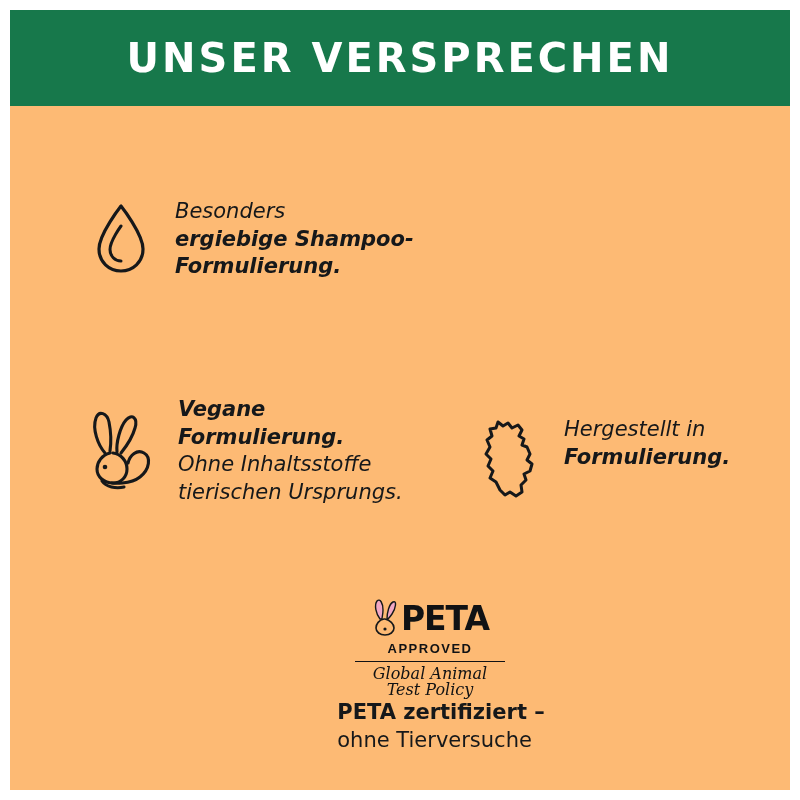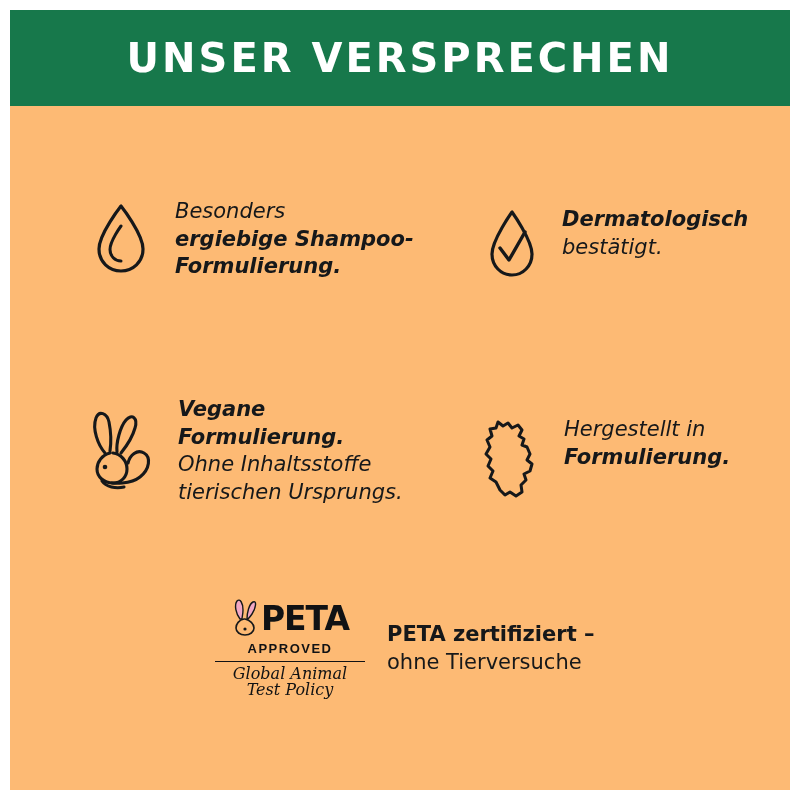--- a/index.html
+++ b/index.html
@@ -95,20 +95,21 @@
   #feature-3 { left: 62px; top: 290px; width: 360px; align-items: center; }
   #feature-4 { left: 462px; top: 310px; width: 300px; }
 
   .peta-row {
     position: absolute;
     left: 205px;
     top: 588px;
     width: 430px;
     display: flex;
     align-items: center;
+    flex-direction: column;
   }
 
   .peta-logo {
     flex: 0 0 auto;
     width: 150px;
     text-align: center;
     color: #111214;
     line-height: 1;
   }
 
@@ -175,32 +176,20 @@
             <path d="M36 28 C36 28 25 43 25 51.5 C25 58 30 63 36 63" fill="none" stroke="#16181a" stroke-width="3" stroke-linecap="round"></path>
           </svg>
         </div>
         <div class="text">
           <span>Besonders</span><br>
           <span class="b">ergiebige Shampoo-</span><br>
           <span class="b">Formulierung.</span>
         </div>
       </div>
 
-      <div class="feature" id="feature-2">
-        <div class="icon">
-          <svg width="64" height="76" viewBox="0 0 64 76">
-            <path d="M32 6 C32 6 12 34 12 48 C12 60 21 69 32 69 C43 69 52 60 52 48 C52 34 32 6 32 6 Z" fill="none" stroke="#16181a" stroke-width="3.2" stroke-linejoin="round"></path>
-            <path d="M20 42 L29 54 L45 26" fill="none" stroke="#16181a" stroke-width="3.4" stroke-linecap="round" stroke-linejoin="round"></path>
-          </svg>
-        </div>
-        <div class="text">
-          <span class="b">Dermatologisch</span><br>
-          <span>bestätigt.</span>
-        </div>
-      </div>
 
       <div class="feature" id="feature-3">
         <div class="icon">
           <svg width="88" height="92" viewBox="0 0 88 92">
 
             <path d="M33 48 C26 40 20 24 24 13 C27 5 35 8 37 17 C39 27 39 39 38 46" fill="none" stroke="#16181a" stroke-width="3.1" stroke-linecap="round" stroke-linejoin="round"></path>
             <path d="M45 47 C44 38 48 22 54 15 C60 8 66 13 63 23 C60 34 53 43 49 48" fill="none" stroke="#16181a" stroke-width="3.1" stroke-linecap="round" stroke-linejoin="round"></path>
 
             <path d="M38 48 C30 50 25 57 25 64 C25 72 32 78 41 78 C49 78 55 72 55 64 C55 56 49 49 41 48" fill="none" stroke="#16181a" stroke-width="3.1" stroke-linecap="round"></path>
 

